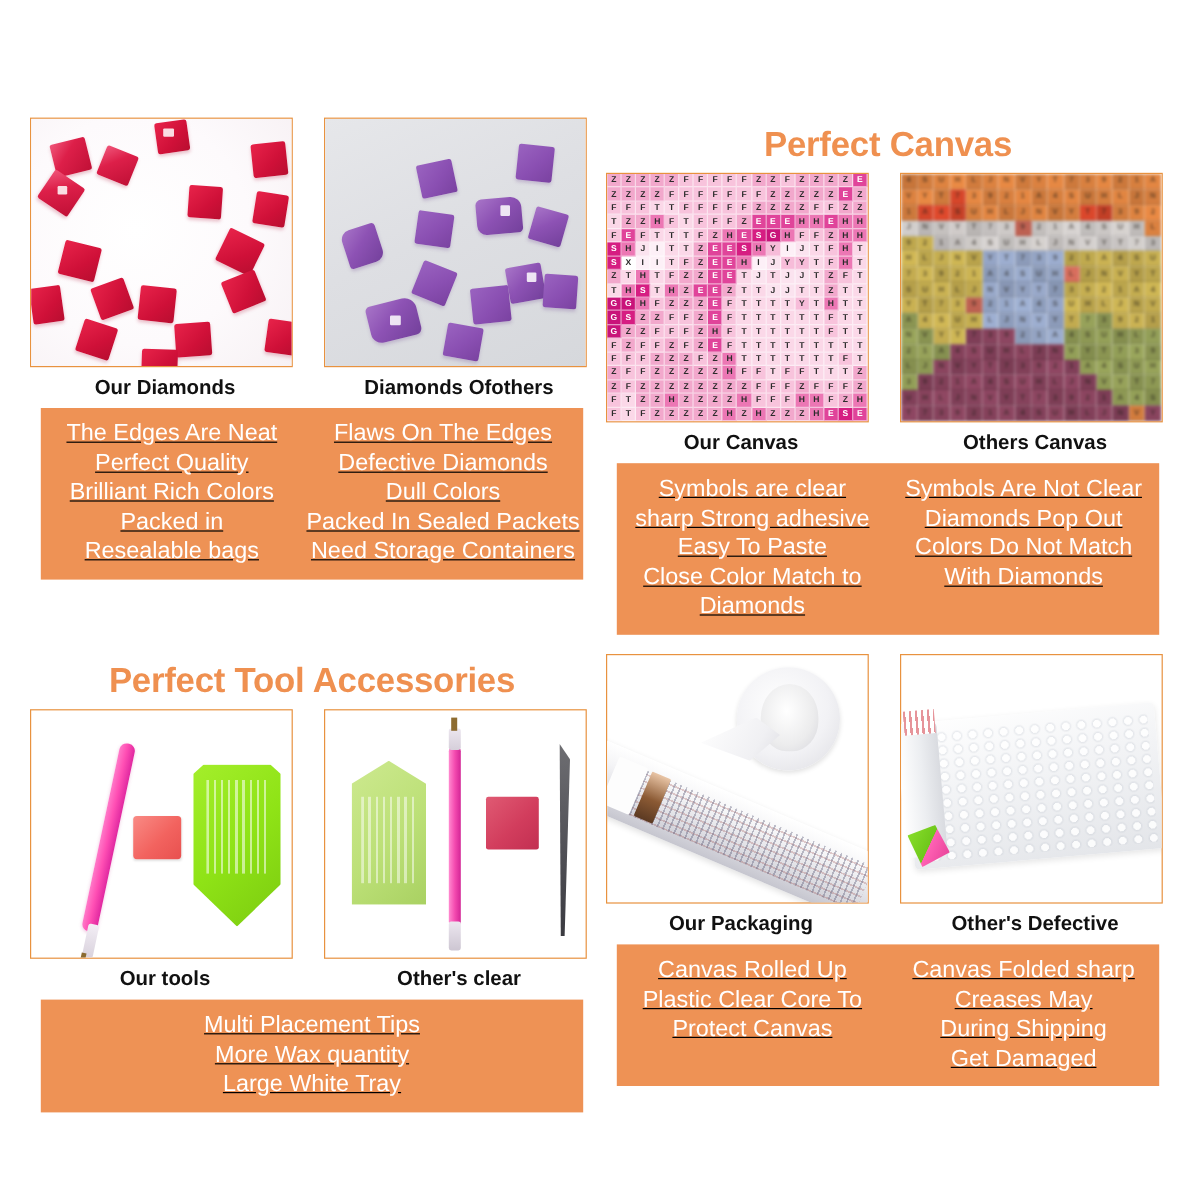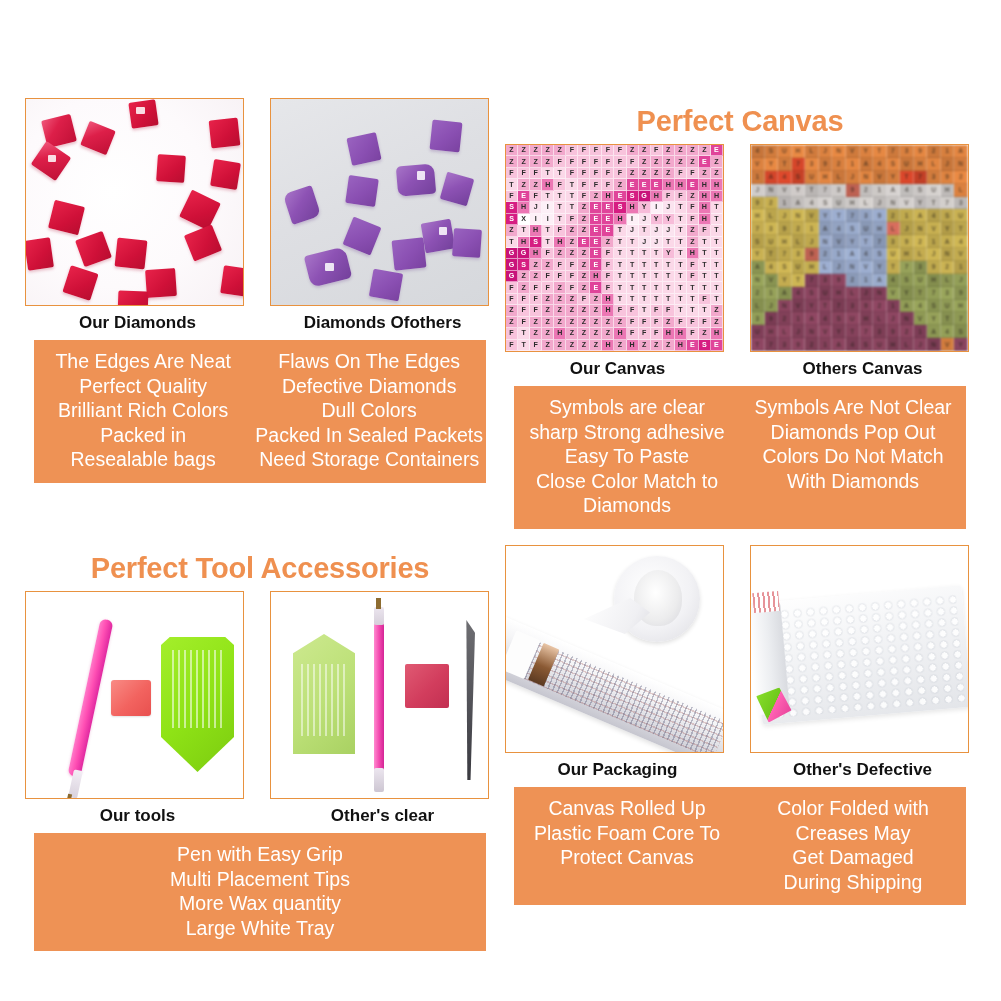--- a/index.html
+++ b/index.html
@@ -61,20 +61,21 @@
     white-space:nowrap;
   }
 
   .textbox{
     width:452px;
     background:#ee9255;
     display:flex;
     padding:9px 0 11px 0;
     box-sizing:border-box;
     margin-left:9px;
+    text-decoration:underline;
   }
   .tb-col{
     flex:1;
     text-align:center;
     color:#ffffff;
     font-size:19.5px;
     line-height:24.5px;
     padding:0 3px;
     box-sizing:border-box;
   }
@@ -976,21 +977,20 @@
           <div class="pen-oth-bot"></div>
           <div class="wax-oth"></div>
           <div class="tweez"></div>
         </div>
         <div class="caption">Other's clear</div>
       </div>
     </div>
 
     <div class="textbox">
       <div class="tb-col">
-        <div>Pen with Easy Grip</div>
         <div>Multi Placement Tips</div>
         <div>More Wax quantity</div>
         <div>Large White Tray</div>
       </div>
     </div>
   </div>
 
   <div class="quad q-br">
 
     <div class="pair">
@@ -1017,25 +1017,25 @@
           <div class="mailer-edge"></div>
           <div class="mailer-tools"></div>
         </div>
         <div class="caption">Other's Defective</div>
       </div>
     </div>
 
     <div class="textbox">
       <div class="tb-col">
         <div>Canvas Rolled Up</div>
-        <div>Plastic Foam Core To</div>
+        <div>Plastic Clear Core To</div>
         <div>Protect Canvas</div>
       </div>
       <div class="tb-col">
-        <div>Color Folded with</div>
+        <div>Canvas Folded sharp</div>
         <div>Creases May</div>
+        <div>During Shipping</div>
         <div>Get Damaged</div>
-        <div>During Shipping</div>
       </div>
     </div>
   </div>
 
 </div>
 
 </body></html>

